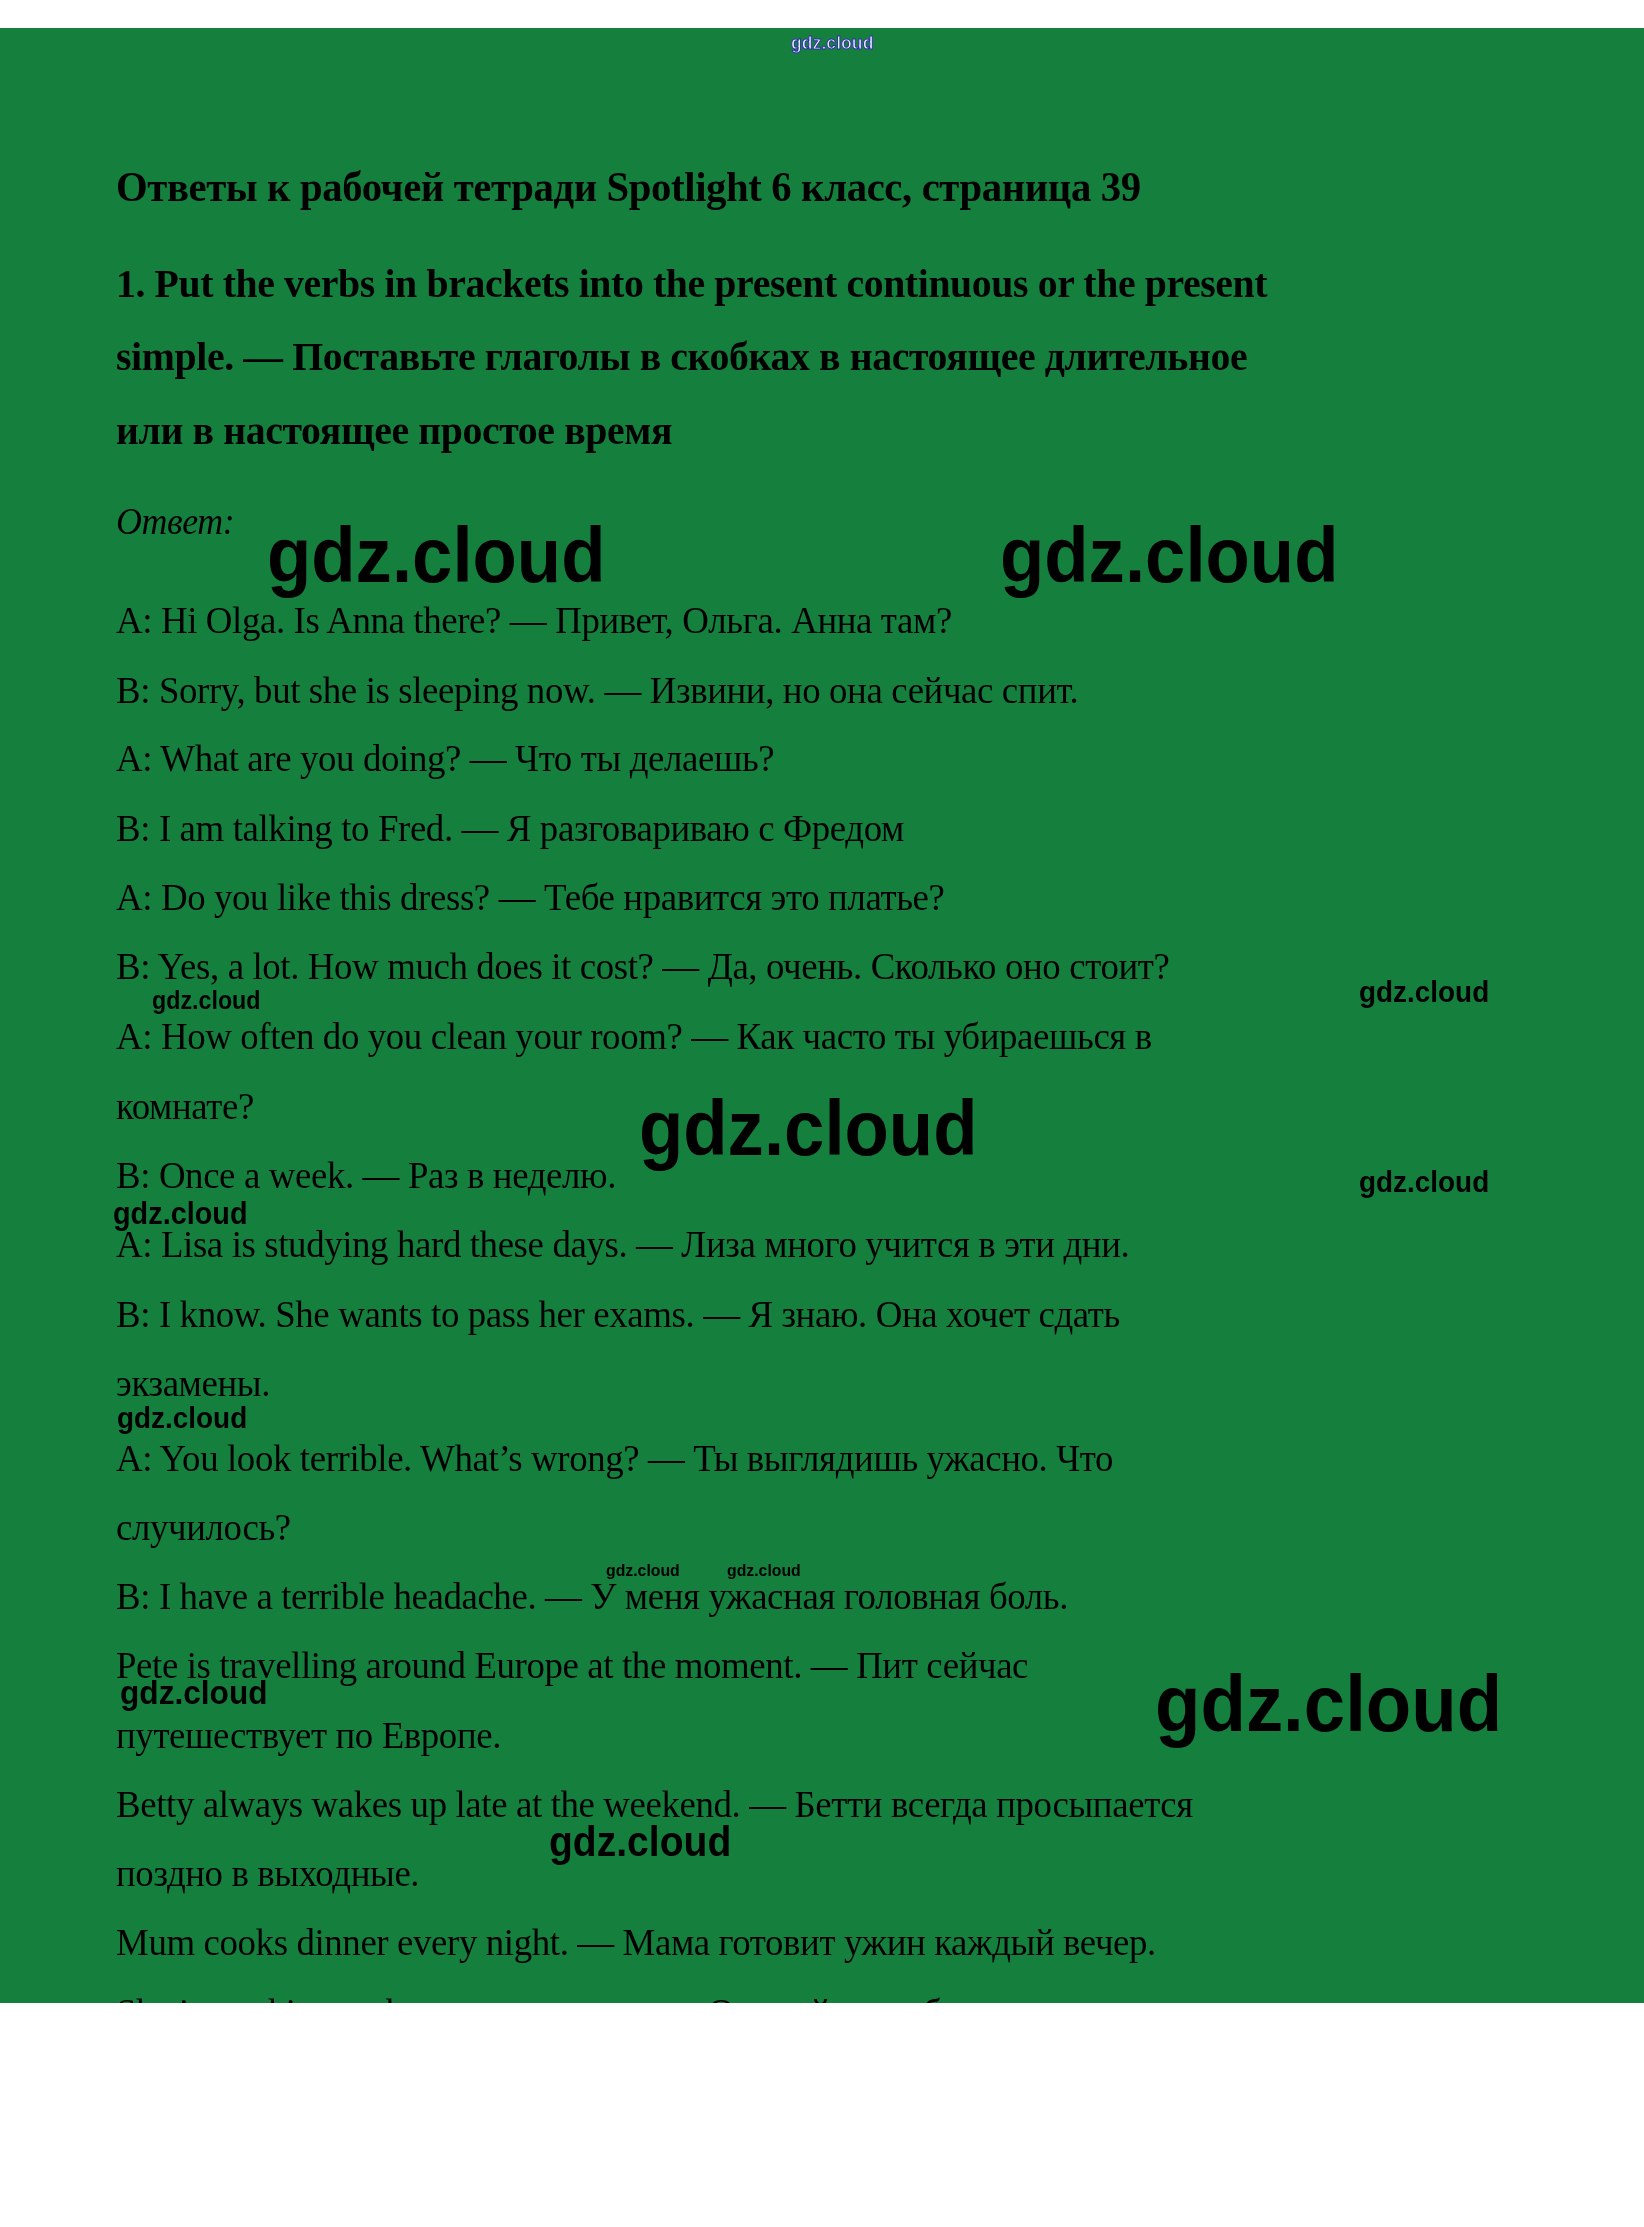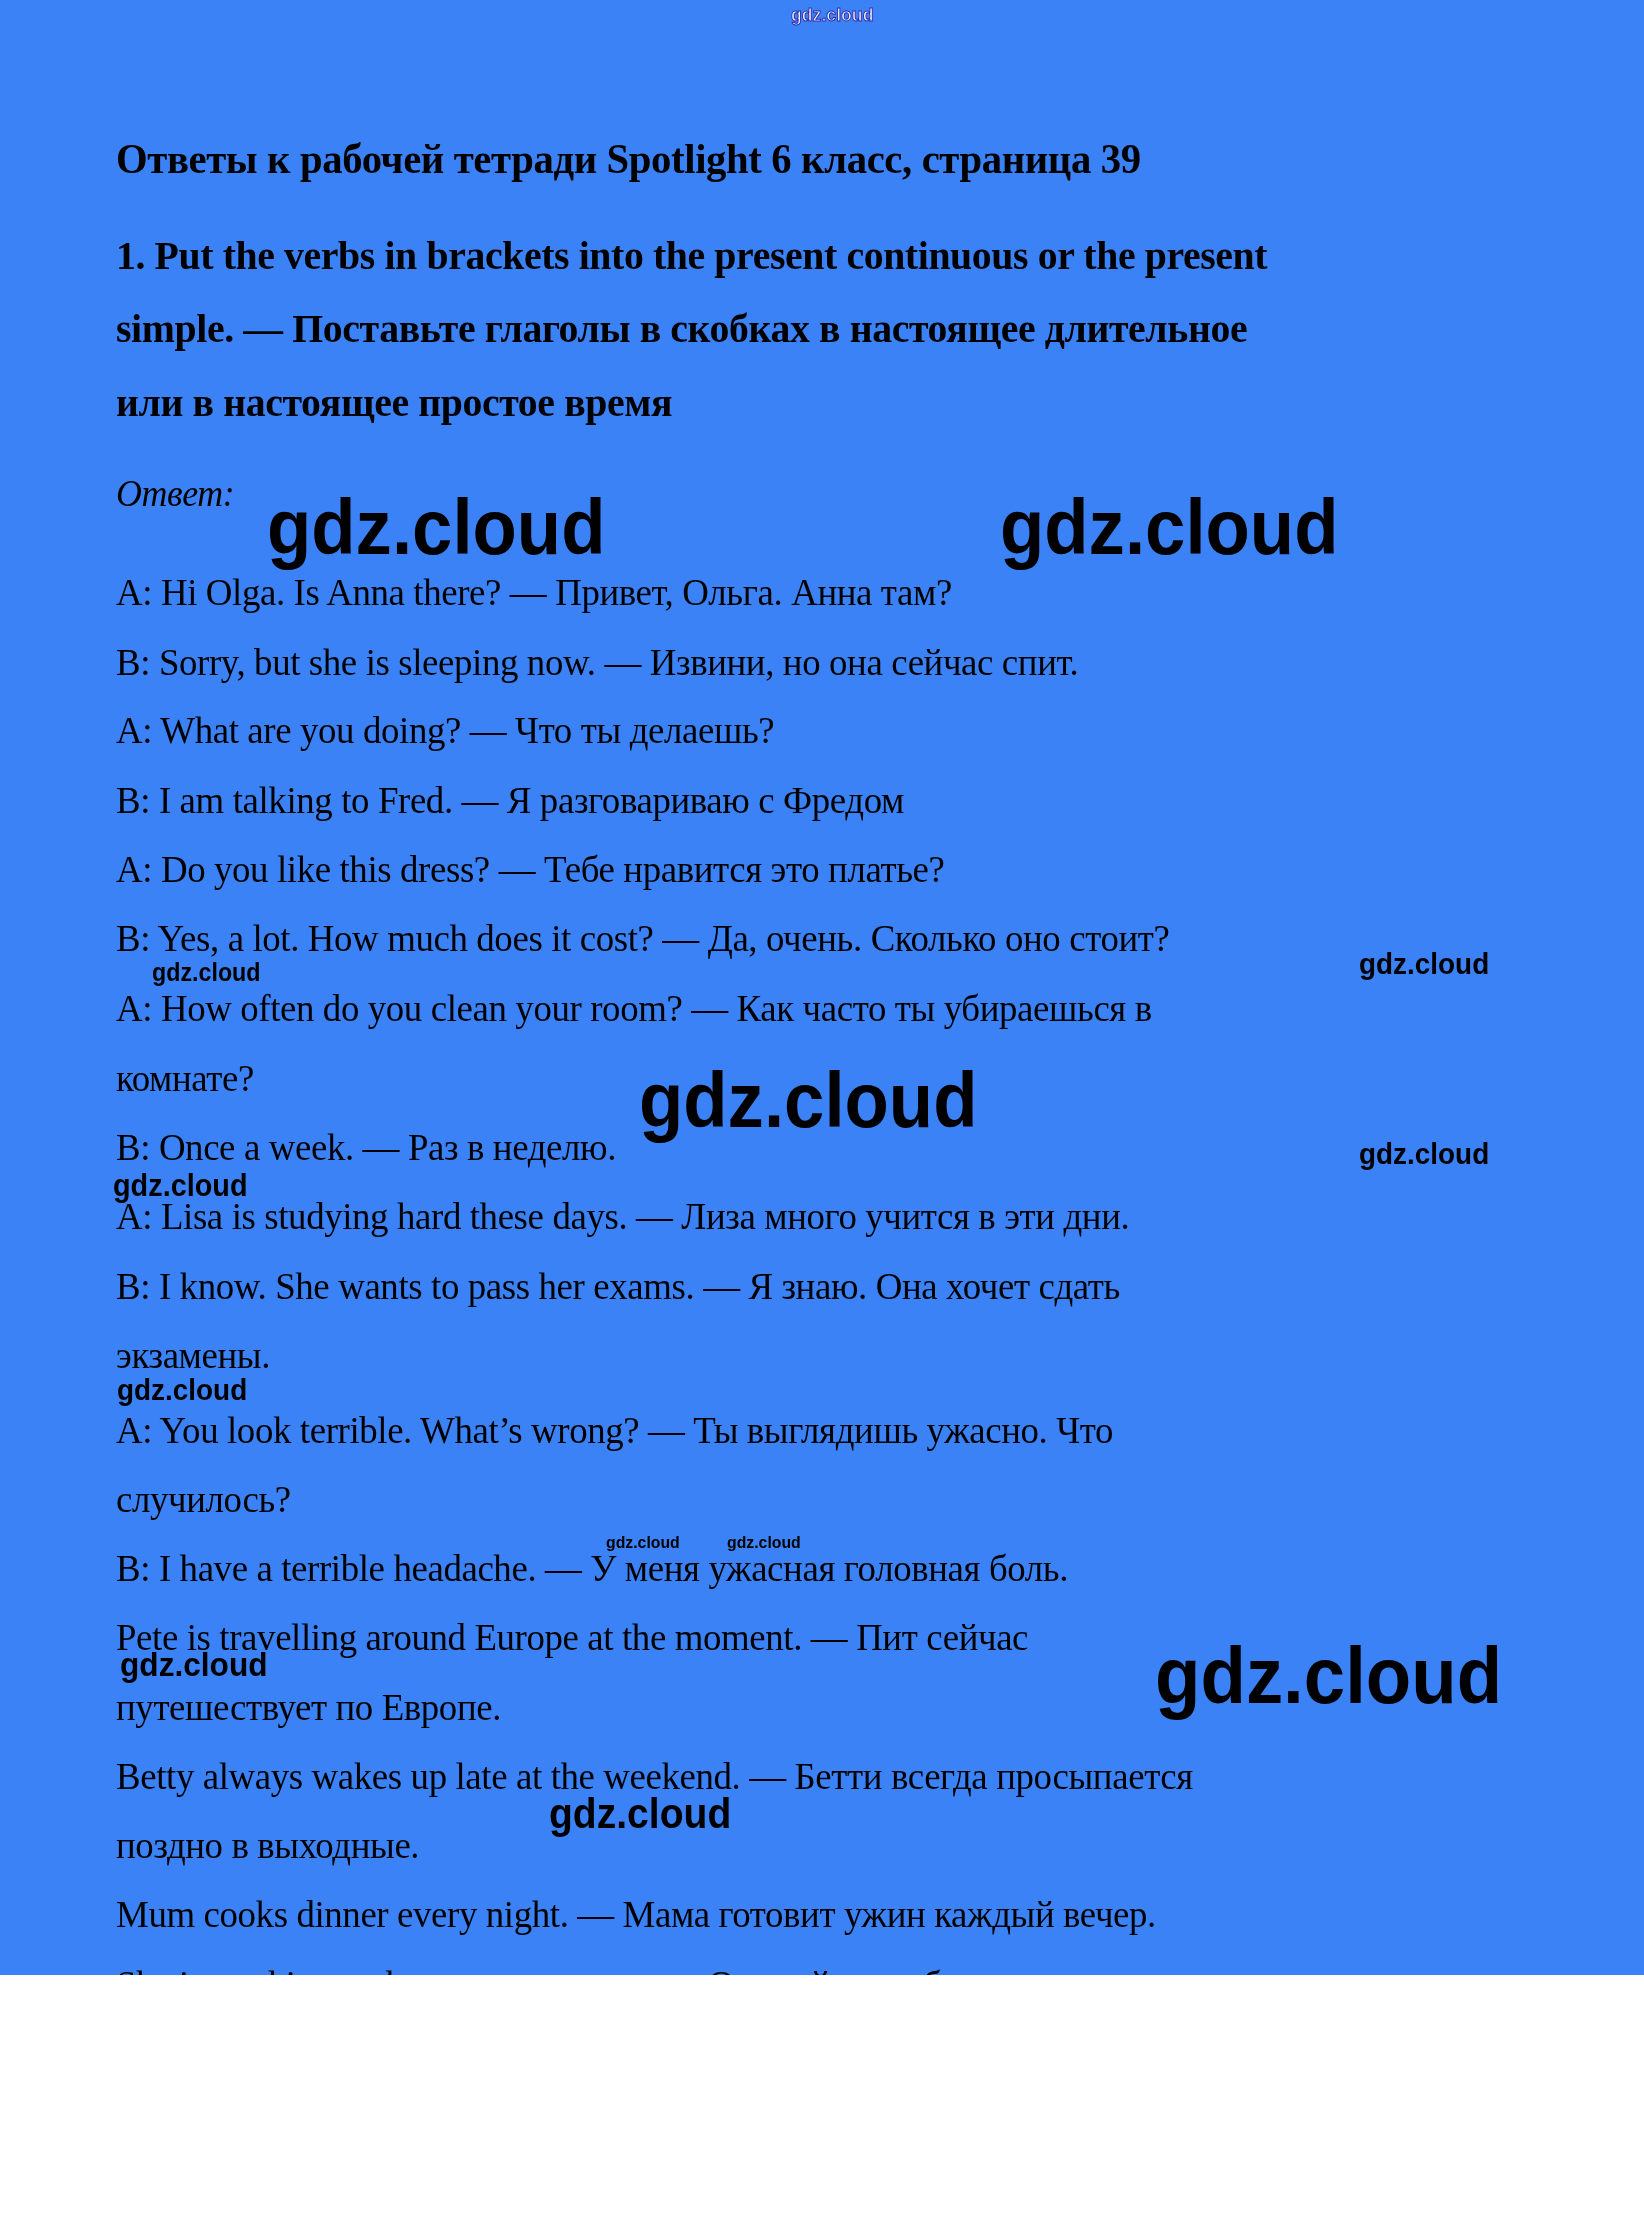--- a/index.html
+++ b/index.html
@@ -4,24 +4,25 @@
 <style>
   html, body {
     margin: 0;
     padding: 0;
     background: #ffffff;
   }
   .page {
     position: relative;
     width: 1645px;
     height: 1975px;
-    background: #3b82f6;
+    background: #15803d;
     overflow: hidden;
     font-family: "Liberation Serif", serif;
     color: #000000;
+    margin-top: 28px;
   }
   .line {
     position: absolute;
     left: 116px;
     white-space: nowrap;
     font-size: 38px;
     line-height: 1.2;
     letter-spacing: -0.4px;
     transform: scaleX(0.97);
     transform-origin: left top;

